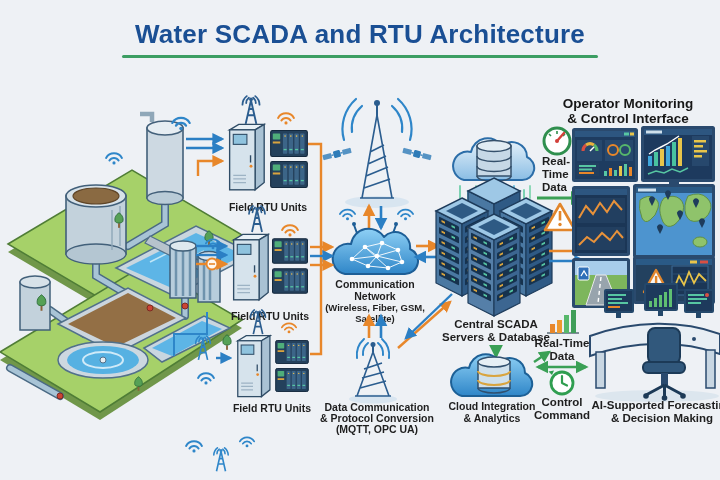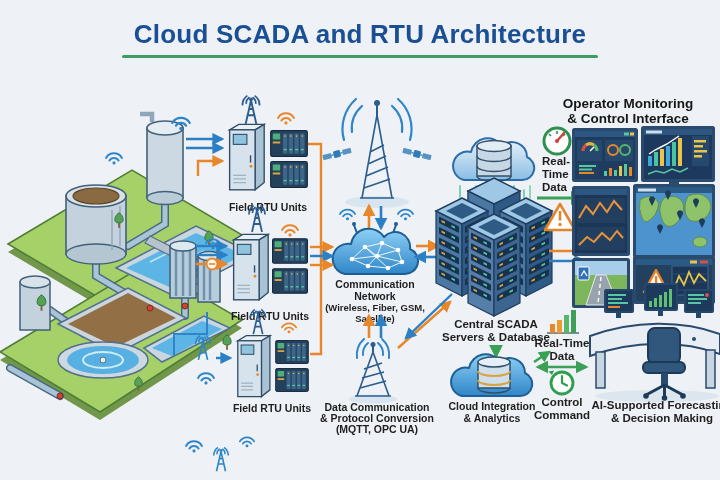--- a/index.html
+++ b/index.html
@@ -13,21 +13,21 @@
   svg text{font-family:"Liberation Sans",sans-serif;}
   .t-b{font-weight:700;font-size:10.5px;fill:#1e1e1e}
   .t-s{font-weight:700;font-size:9.5px;fill:#1e1e1e}
   .t-m{font-weight:700;font-size:11.5px;fill:#1e1e1e}
   .t-l{font-weight:700;font-size:13.5px;fill:#161616}
 </style>
 </head>
 <body>
 
 <div class="stage">
-  <div class="title">Cloud SCADA and RTU Architecture</div>
+  <div class="title">Water SCADA and RTU Architecture</div>
   <div class="title-underline"></div>
 
   <svg width="720" height="480" viewBox="0 0 720 480">
     <defs>
       <marker id="arO" viewBox="0 0 10 10" refX="8" refY="5" markerWidth="5" markerHeight="5" orient="auto-start-reverse">
           <path d="M0 0L10 5L0 10z" fill="#e8872a"></path>
         </marker>
       <marker id="arB" viewBox="0 0 10 10" refX="8" refY="5" markerWidth="5" markerHeight="5" orient="auto-start-reverse">
           <path d="M0 0L10 5L0 10z" fill="#2b7fc4"></path>
         </marker>

